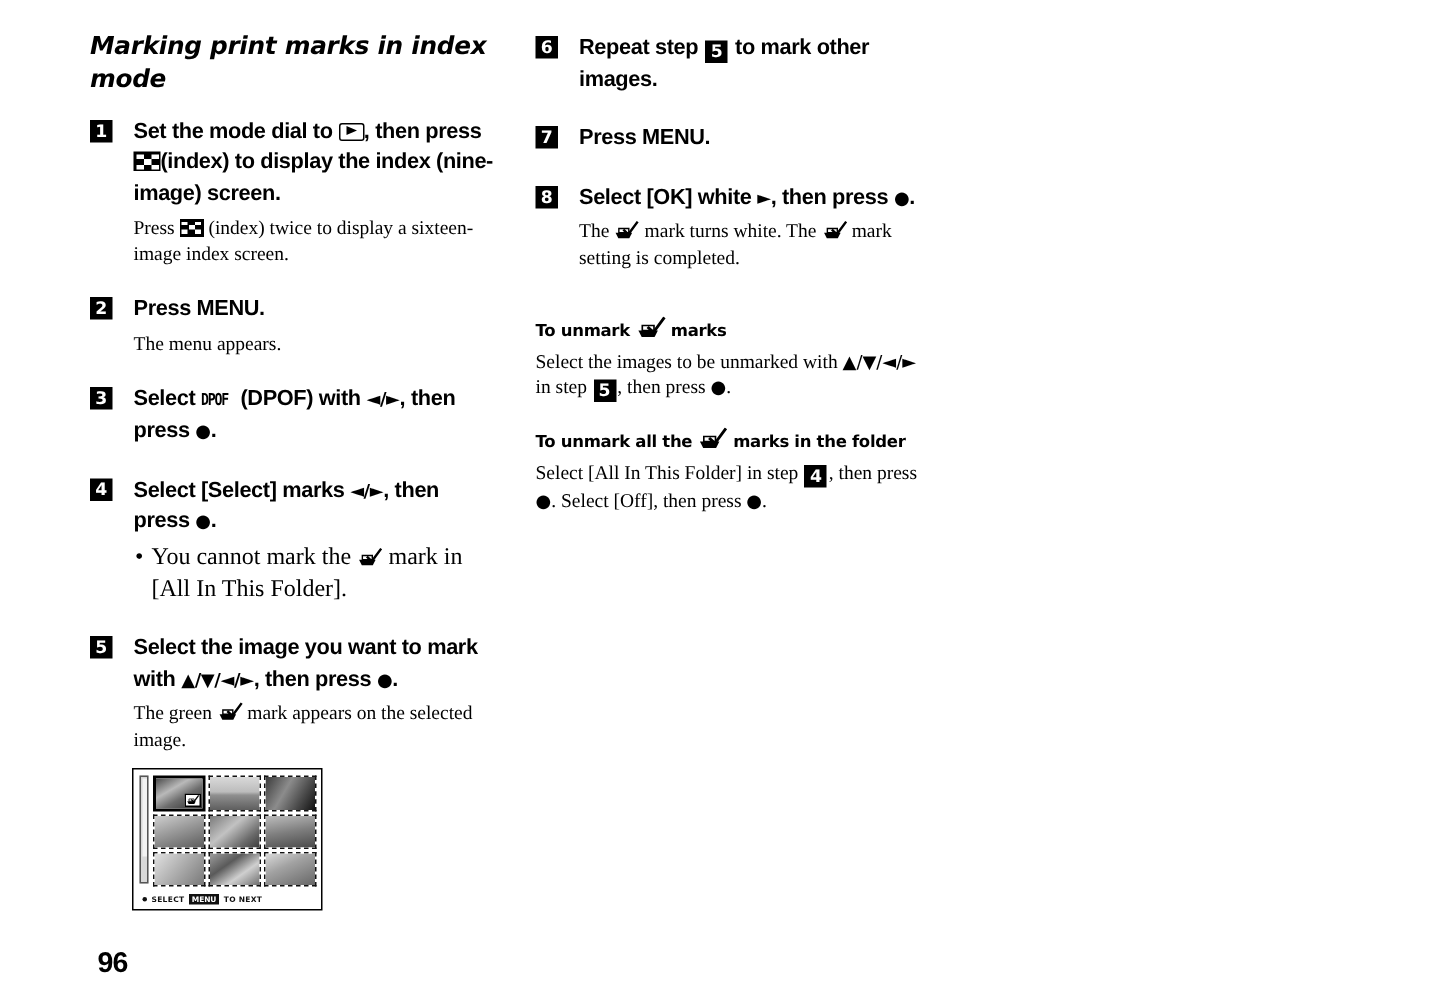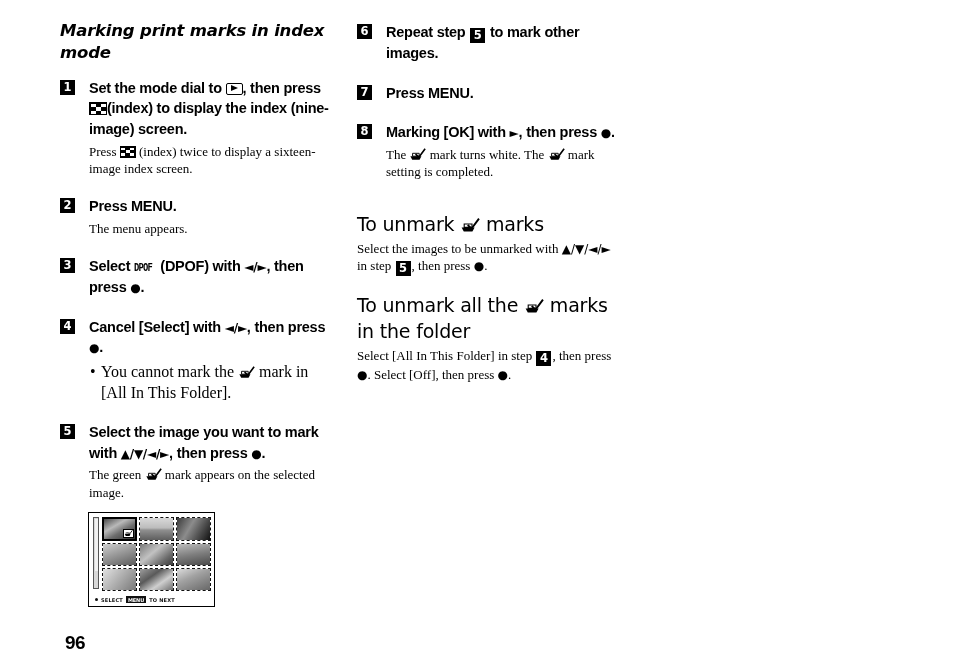--- a/index.html
+++ b/index.html
@@ -41,22 +41,22 @@
     font-family: "DejaVu Sans", sans-serif;
     font-weight: bold;
     font-style: italic;
     font-size: 16.5px;
     line-height: 1.33;
     letter-spacing: -0.2px;
     margin: 0 0 14px 0;
   }
   .sub-head {
     font-family: "DejaVu Sans", sans-serif;
-    font-weight: normal;
-    font-size: 19px;
+    font-weight: bold;
+    font-size: 11px;
     line-height: 1.33;
     margin: 0;
     letter-spacing: -0.2px;
   }
 
   
   .step {
     position: relative;
     padding-left: 29px;
     margin-bottom: 9px;
@@ -374,21 +374,21 @@
         <span class="arrow">◄/►</span><span>, then press</span>
         <span class="dot">●</span><span>.</span>
       </div>
     </div>
 
     <div class="gap-sm"></div>
 
     <div class="step">
       <span class="step-badge">4</span>
       <div class="step-title">
-        <span>Cancel [Select] with</span>
+        <span>Select [Select] marks</span>
         <span class="arrow">◄/►</span><span>, then press</span>
         <span class="dot">●</span><span>.</span>
       </div>
       <div class="bullet-body">
         <span>You cannot mark the</span>
         <svg class="icon-inline ico-print">
             <use href="#sym-print"></use>
           </svg>
         <span>mark in [All In This Folder].</span>
       </div>
@@ -477,21 +477,21 @@
     <div class="step">
       <span class="step-badge">7</span>
       <div class="step-title">Press MENU.</div>
     </div>
 
     <div class="gap-sm"></div>
 
     <div class="step">
       <span class="step-badge">8</span>
       <div class="step-title">
-        <span>Marking [OK] with</span>
+        <span>Select [OK] white</span>
         <span class="arrow">►</span><span>, then press</span>
         <span class="dot">●</span><span>.</span>
       </div>
       <div class="step-body">
         <span>The</span>
         <svg class="icon-inline ico-print">
             <use href="#sym-print"></use>
           </svg>
         <span>mark turns white. The</span>
         <svg class="icon-inline ico-print">

